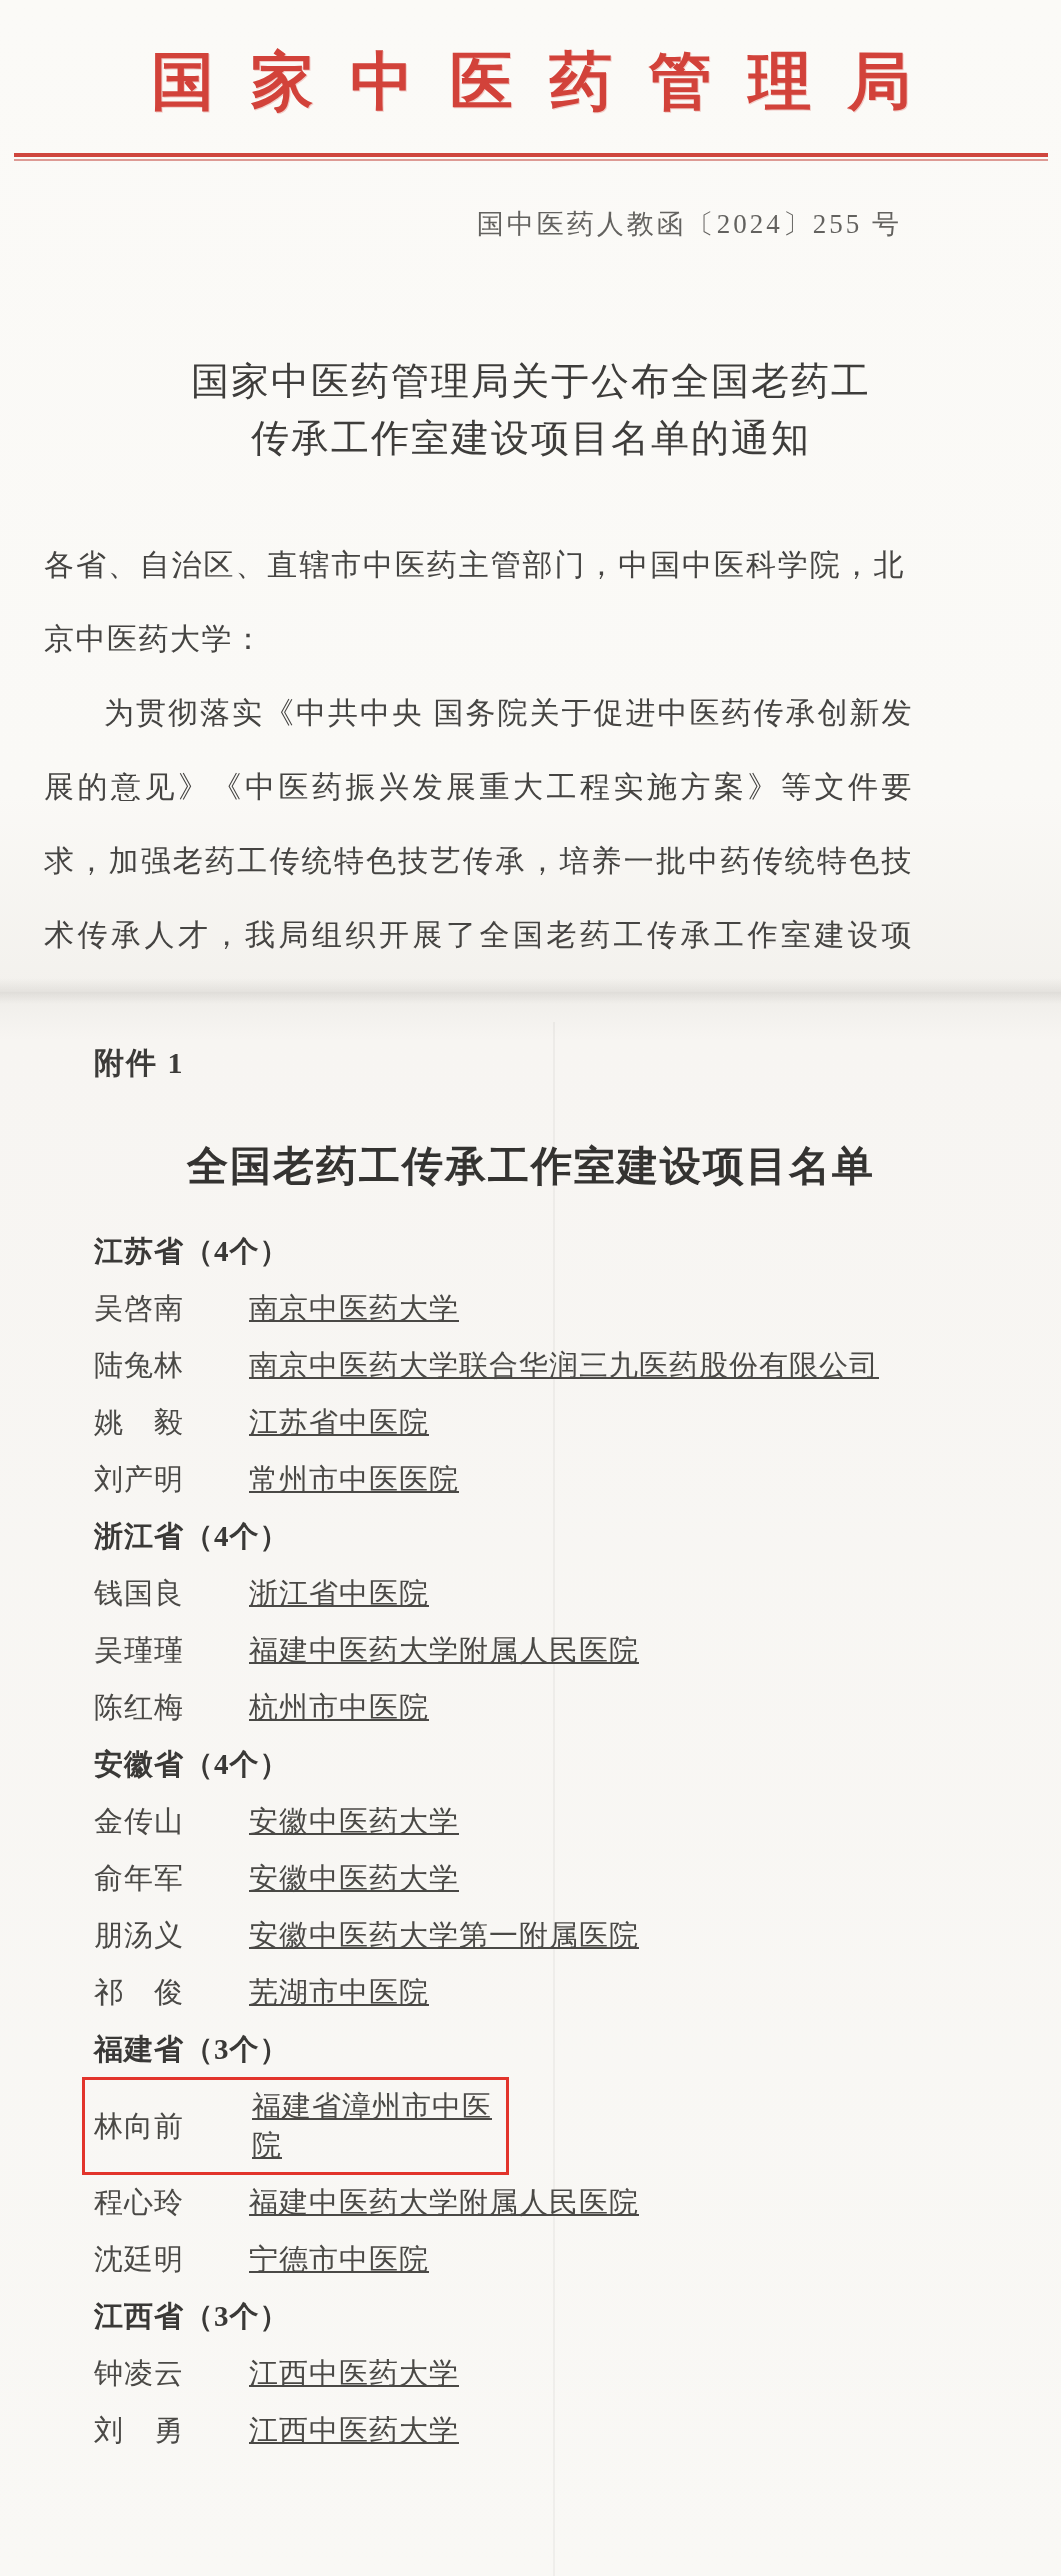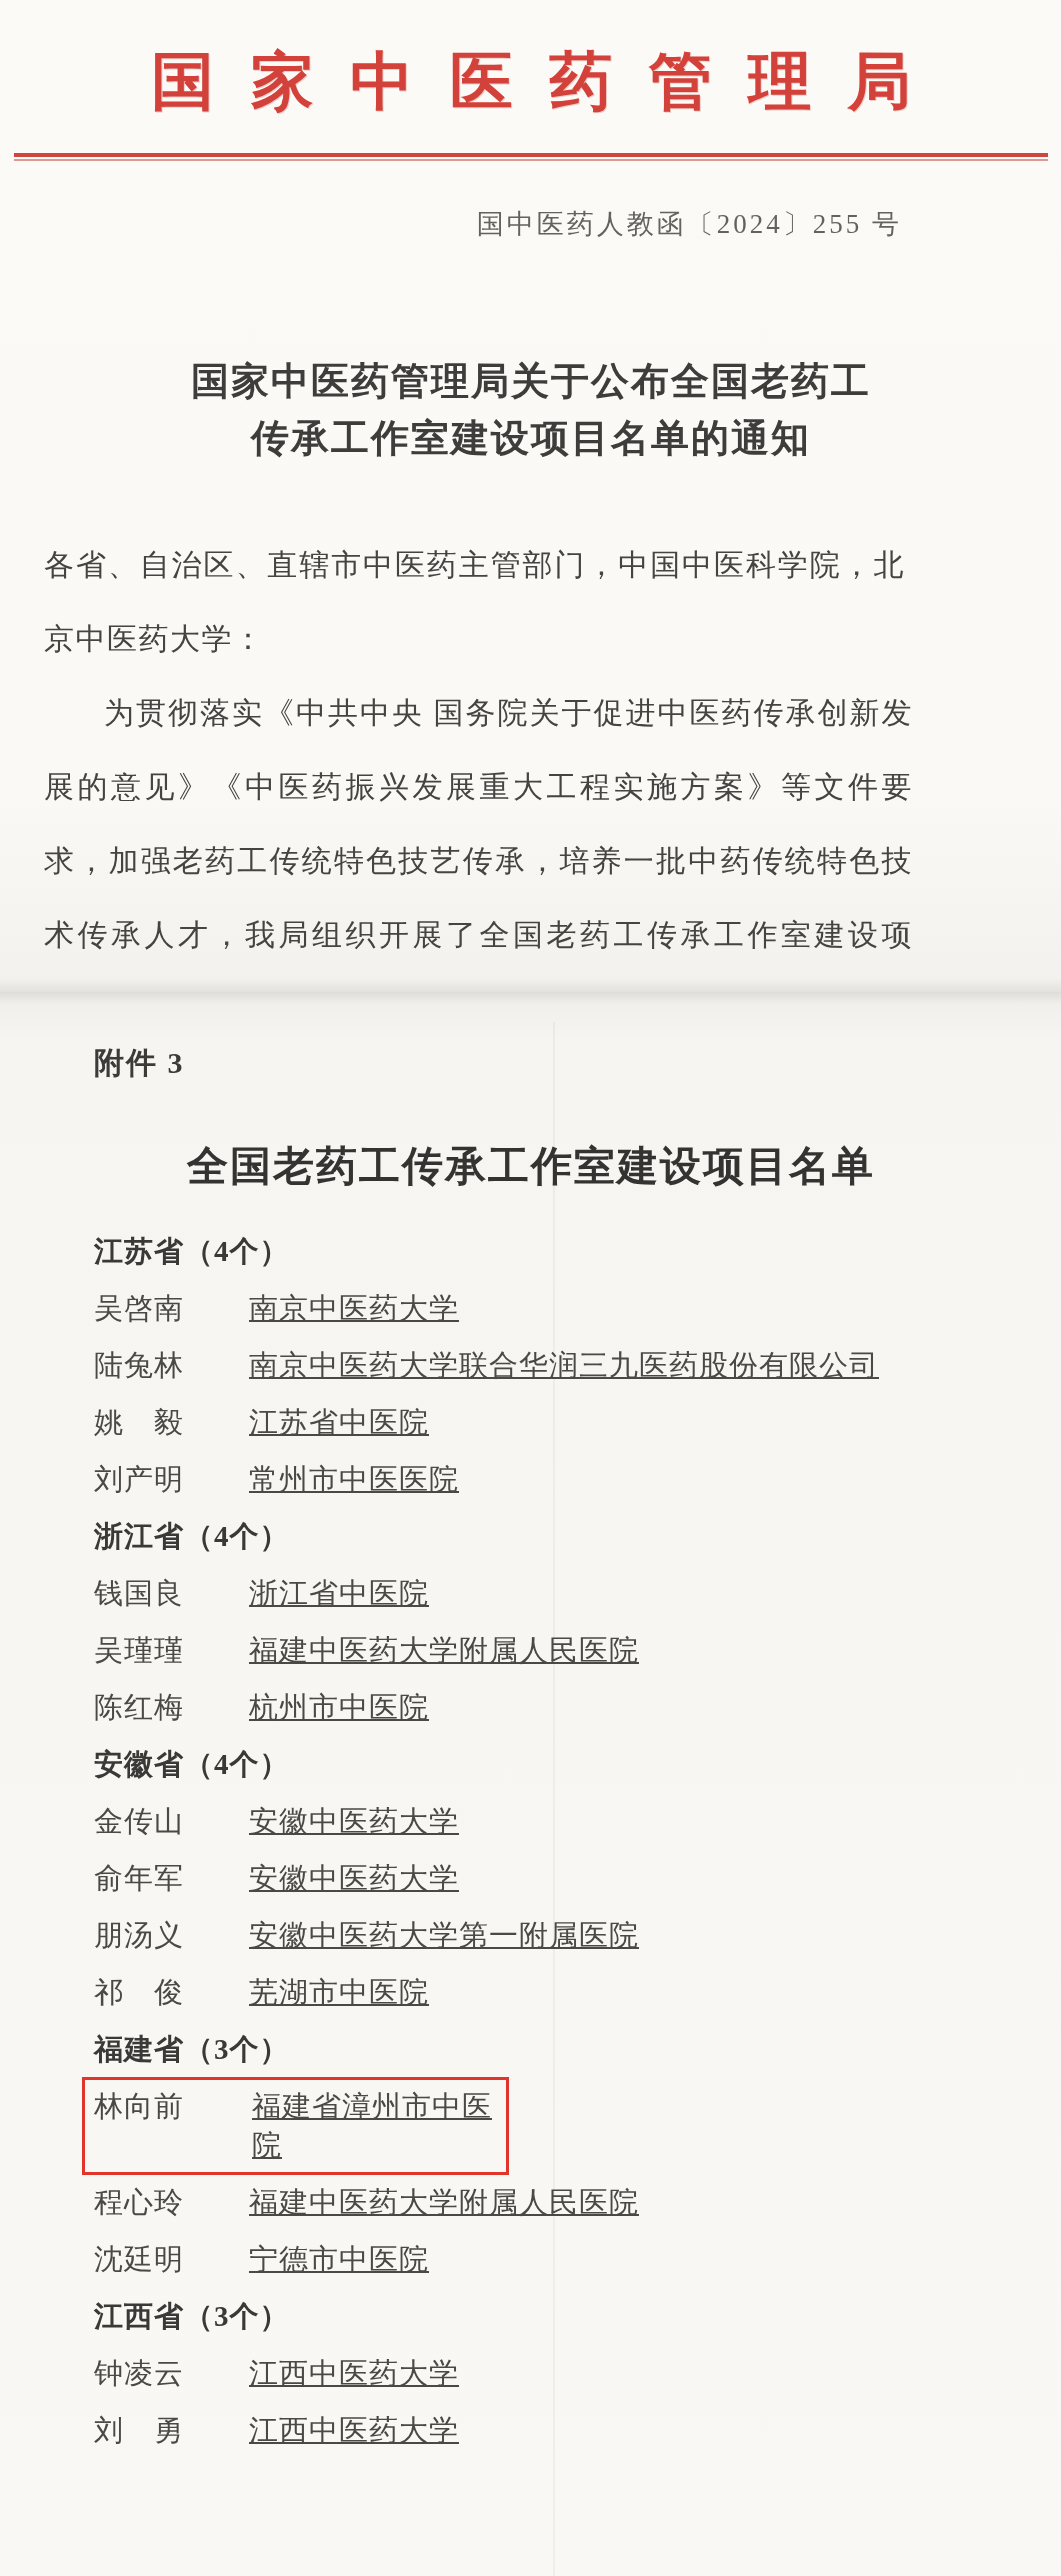--- a/index.html
+++ b/index.html
@@ -46,21 +46,21 @@
   }
   .doc-number {
     margin-top: 45px;
     text-align: right; padding-right: 116px;
     font-size: 27px; color: #63625f; letter-spacing: 3px;
     white-space: nowrap;
   }
   .notice-title {
     margin-top: 111px;
     text-align: center;
-    font-size: 38px; font-weight: 700;
+    font-size: 38px; font-weight: 400;
     line-height: 57px; letter-spacing: 2px;
     color: #3e3d3b;
   }
   .salutation {
     margin-top: 61px;
     font-size: 30px; color: #454442;
     line-height: 74px; letter-spacing: 1.5px;
     text-align: justify;
     width: 861px;
   }
@@ -86,21 +86,21 @@
     text-align: center;
     font-size: 31px; font-weight: 700; color: #3a3937; letter-spacing: 1px;
   }
   #province-list { margin-top: 38px; }
   .province-heading {
     font-size: 29px; font-weight: 700; color: #3a3937;
     line-height: 39px; margin-top: 10px; margin-bottom: 18px;
     letter-spacing: 1px;
   }
   .entry-row {
-    display: flex; align-items: flex-start;
+    display: flex; align-items: center;
     font-size: 29px; color: #49484580;
     color: #4a4946;
     line-height: 39px; margin-bottom: 18px;
     letter-spacing: 1px;
   }
   .entry-name { flex: 0 0 155px; white-space: pre; }
   .entry-inst { flex: 1; text-decoration: underline; }
   .entry-row.highlighted {
     border: 3px solid #e2342b;
     width: 427px;
@@ -123,21 +123,21 @@
 
   <p class="salutation">各省、自治区、直辖市中医药主管部门，中国中医科学院，北京中医药大学：</p>
 
   <p class="body-para">为贯彻落实《中共中央 国务院关于促进中医药传承创新发展的意见》《中医药振兴发展重大工程实施方案》等文件要求，加强老药工传统特色技艺传承，培养一批中药传统特色技术传承人才，我局组织开展了全国老药工传承工作室建设项目。经审定，确定 2024 年建设全国老药工传承工作室 158 个（附件 1），现予公布，并将有关事项通知如下：</p>
 </div>
 
 <div class="page" id="page2">
   <div class="seam"></div>
   <div class="fold-line"></div>
 
-  <div class="attachment-label">附件 3</div>
+  <div class="attachment-label">附件 1</div>
 
   <h2 class="attachment-title">全国老药工传承工作室建设项目名单</h2>
 
 
   <div id="province-list">
       <div class="province-heading">江苏省（4个）</div>
       <div class="entry-row">
         <span class="entry-name">吴啓南</span>
         <span class="entry-inst">南京中医药大学</span>
       </div>

